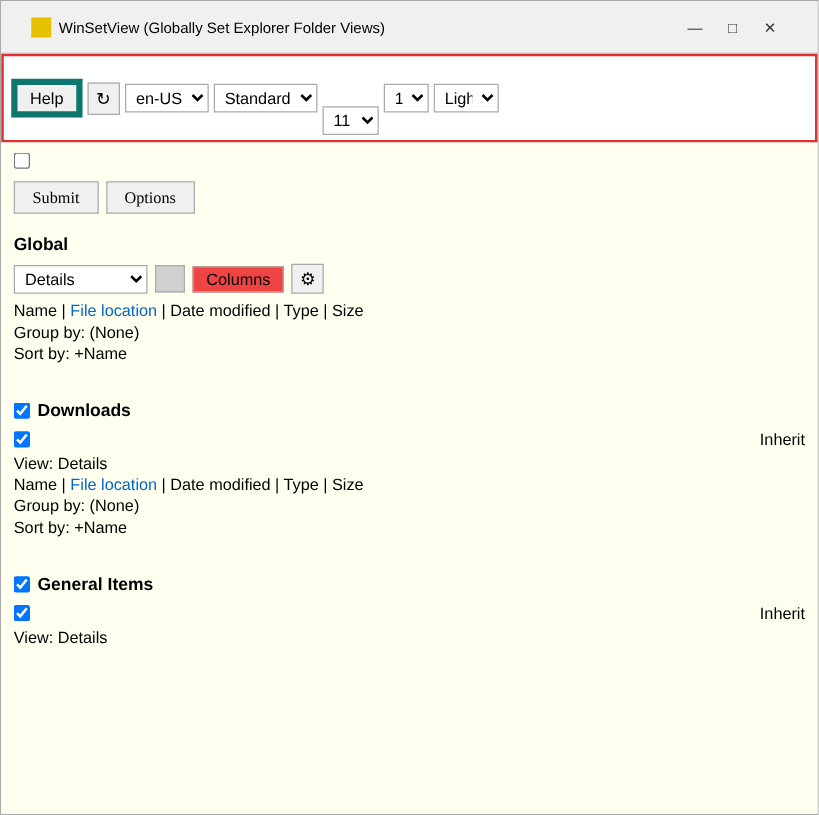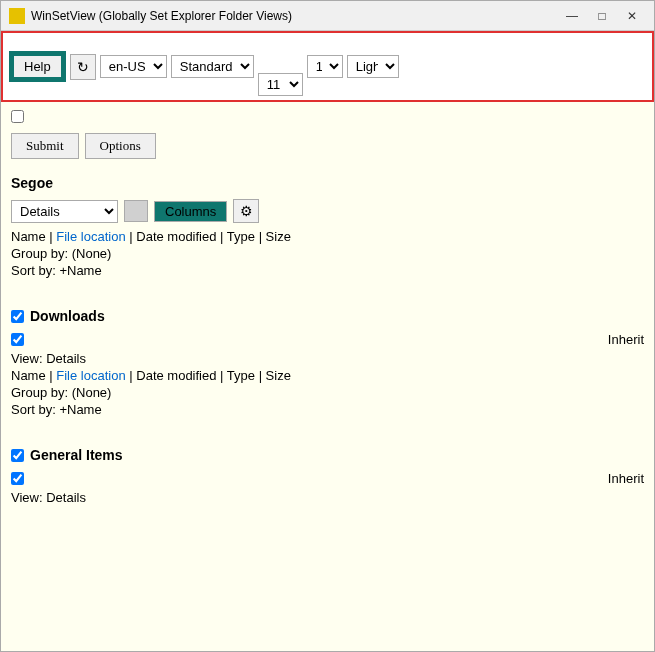--- a/index.html
+++ b/index.html
@@ -17,24 +17,24 @@
       width: 655px;
       height: 652px;
       border: 1px solid #aaa;
       display: flex;
       flex-direction: column;
       background: #fff;
     }
 
     .title-bar {
       background: #f0f0f0;
-      height: 30px;
-      display: flex;
-      align-items: center;
-      padding: 0 8px;
+      height: 42px;
+      display: flex;
+      align-items: center;
+      padding: 0 24px;
       border-bottom: 1px solid #ccc;
       flex-shrink: 0;
     }
 
     .title-bar-icon {
       width: 16px;
       height: 16px;
       background: #e6c100;
       margin-right: 6px;
       flex-shrink: 0;
@@ -171,21 +171,21 @@
       background: #d0d0d0;
       border: 1px solid #aaa;
       flex-shrink: 0;
     }
 
     .columns-btn {
       padding: 2px 10px;
       font-size: 13px;
       font-family: 'Segoe UI', sans-serif;
       border: 1px solid #aaa;
-      background: #0f766e;
+      background: #ef4444;
       cursor: pointer;
     }
 
     .gear-btn {
       width: 26px;
       height: 24px;
       border: 1px solid #aaa;
       background: #f0f0f0;
       cursor: pointer;
       display: flex;
@@ -273,21 +273,21 @@
       <input type="checkbox" style="">
     </div>
 
     <div class="action-buttons">
       <button class="action-btn">Submit</button>
       <button class="action-btn">Options</button>
     </div>
 
     <div class="section">
       <div class="section-title">
-        <span>Segoe</span>
+        <span>Global</span>
       </div>
       <div class="section-controls">
         <select class="view-select">
           <option>Details</option>
           <option>List</option>
           <option>Tiles</option>
         </select>
         <div class="color-box"></div>
         <button class="columns-btn">Columns</button>
         <button class="gear-btn">

